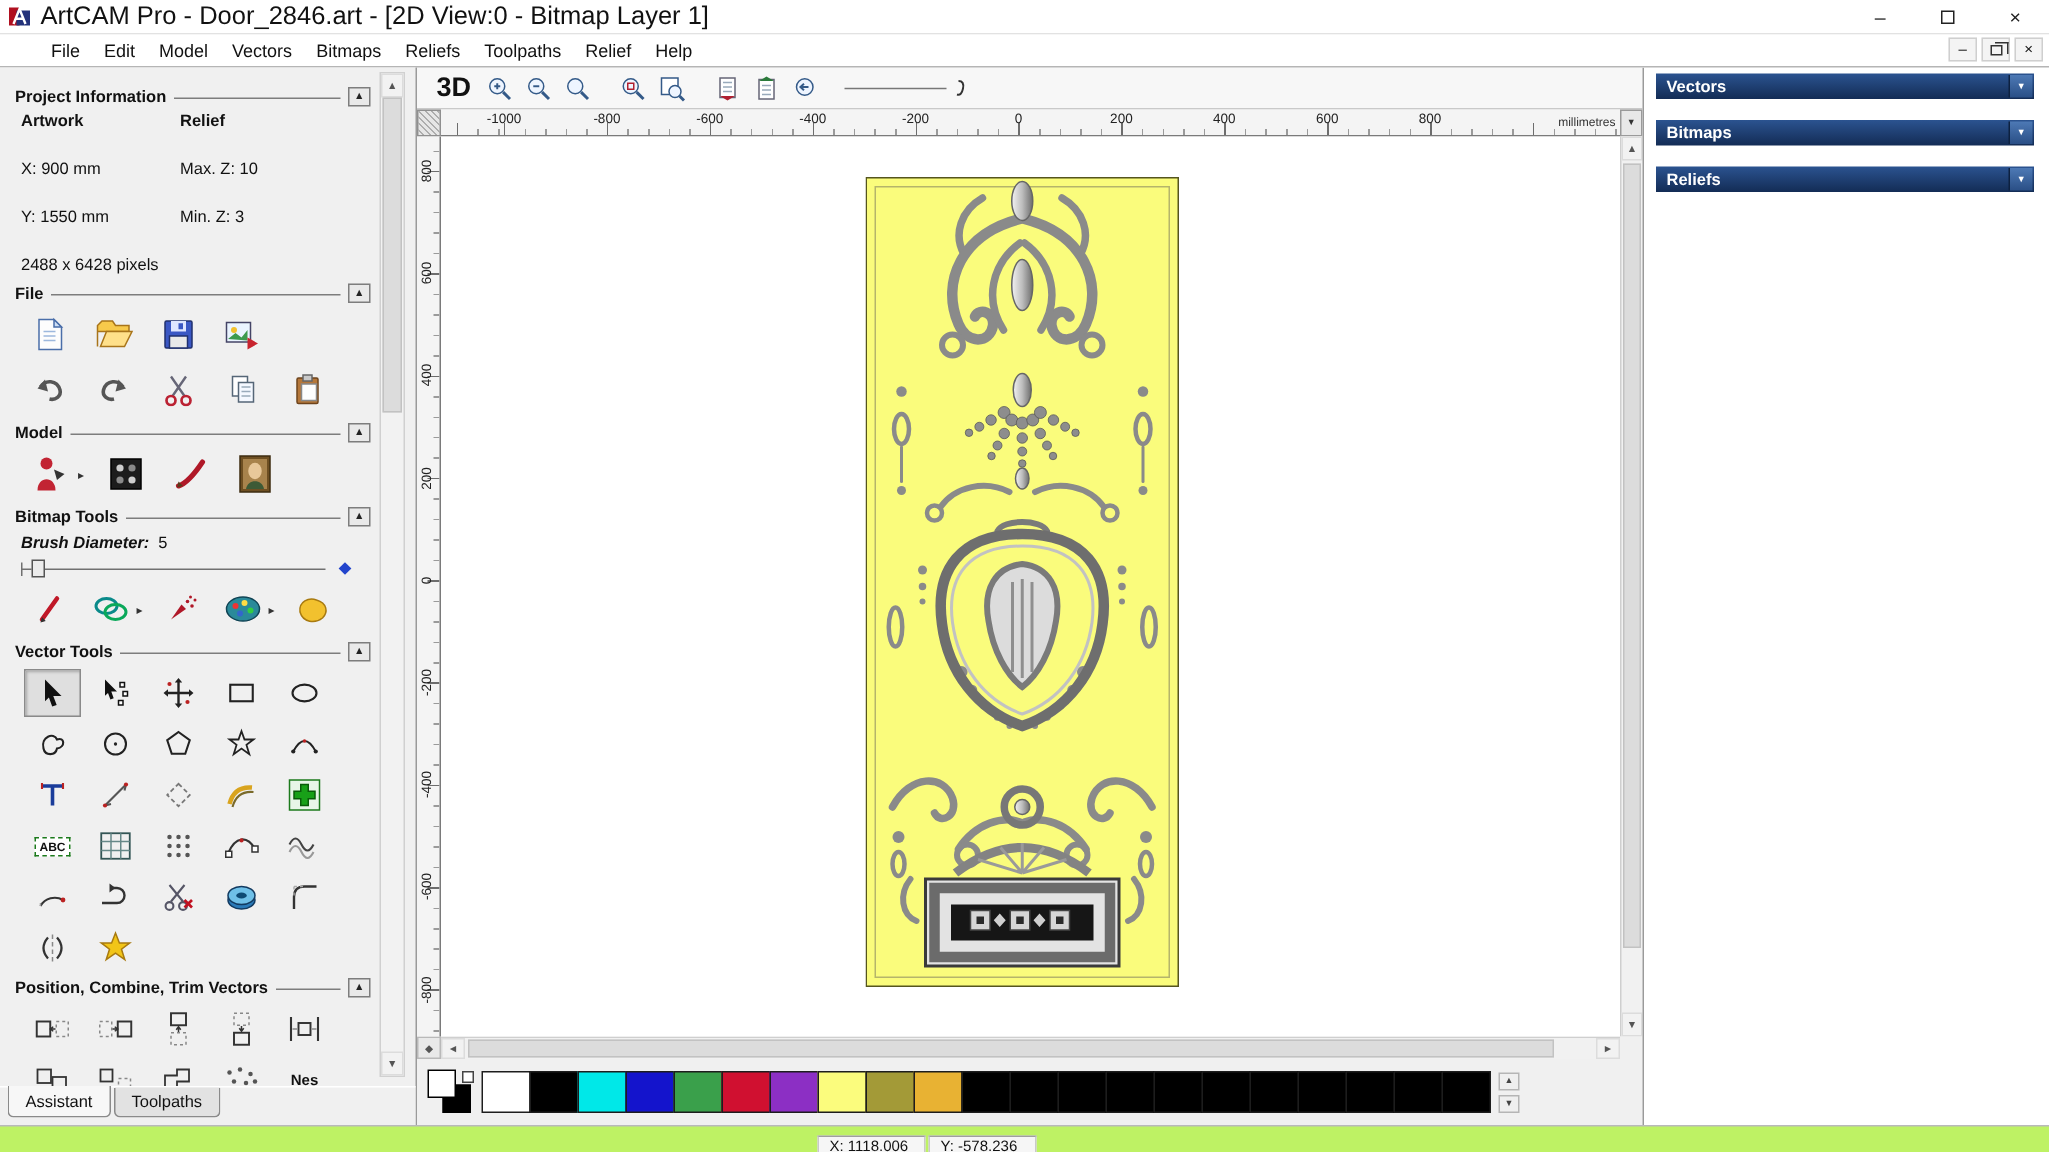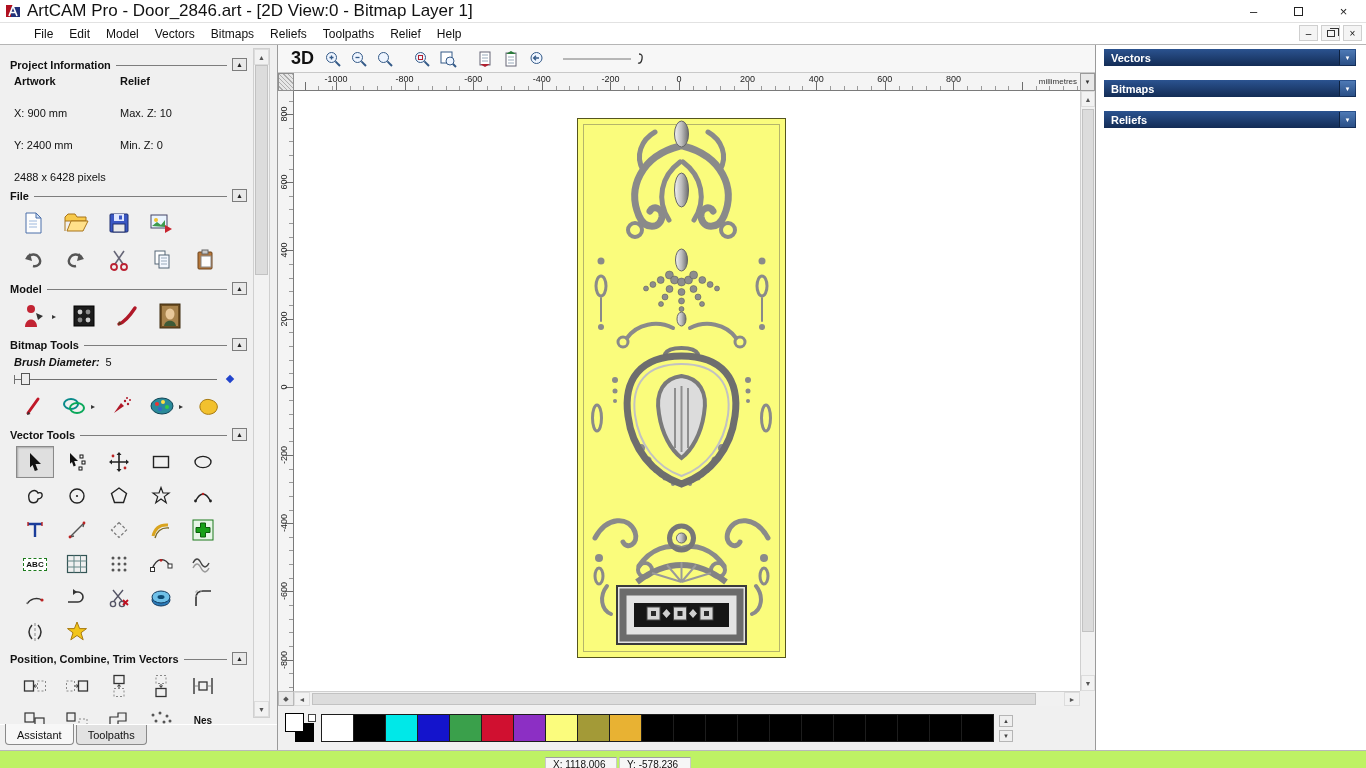--- a/index.html
+++ b/index.html
@@ -163,22 +163,22 @@
       <div class="sec-header">
         <span class="sec-title">Project Information</span>
         <span class="sec-line"></span>
         <span class="collapse-btn">▲</span>
       </div>
       <div class="pi-grid">
         <b>Artwork</b>
         <b>Relief</b>
         <span>X: 900 mm</span>
         <span>Max. Z: 10</span>
-        <span>Y: 2400 mm</span>
-        <span>Min. Z: 0</span>
+        <span>Y: 1550 mm</span>
+        <span>Min. Z: 3</span>
         <span style="grid-column:1/3">2488 x 6428 pixels</span>
       </div>
 
       <div class="sec-header">
         <span class="sec-title">File</span>
         <span class="sec-line"></span>
         <span class="collapse-btn">▲</span>
       </div>
       <div class="icon-row">
         <span class="tool">

